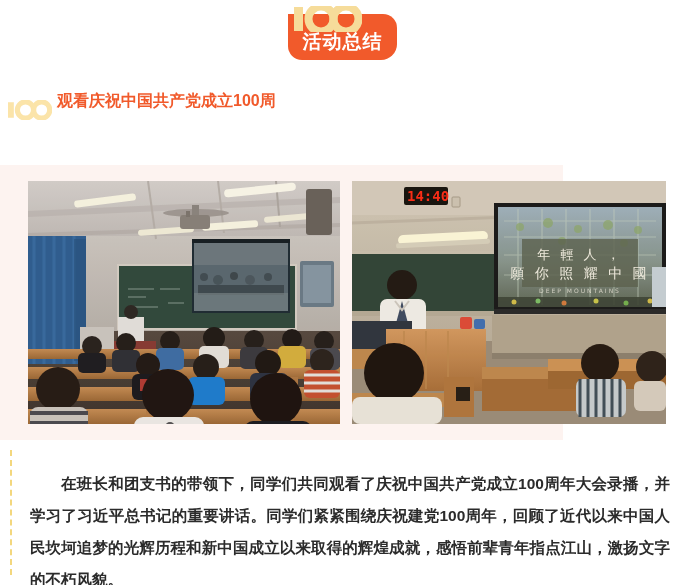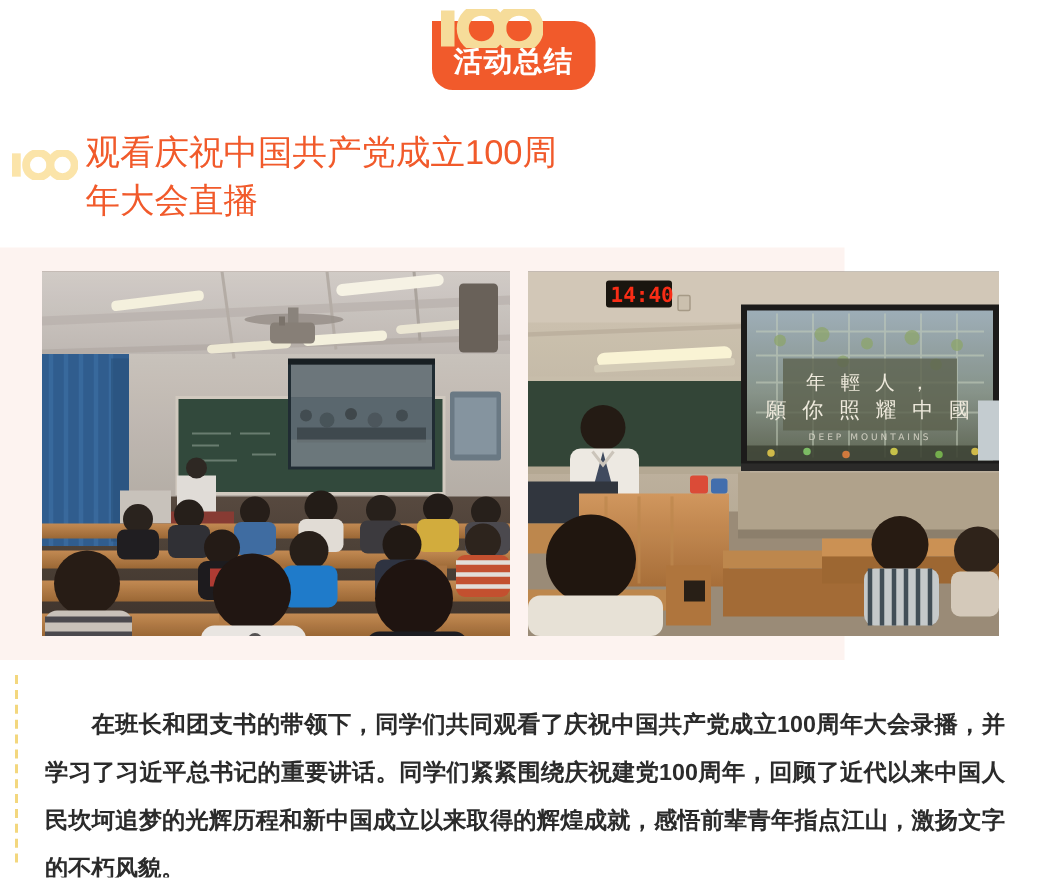--- a/index.html
+++ b/index.html
@@ -78,22 +78,22 @@
   
   .title-block {
     position: absolute;
     left: 57px;
     top: 85px;
     width: 300px;
     z-index: 2;
   }
   .title-line {
     color: #F15A2B;
-    font-size: 23px;
-    font-weight: normal;
+    font-size: 16px;
+    font-weight: bold;
     line-height: 32px;
     letter-spacing: 0px;
     white-space: nowrap;
   }
 
   
   .photo-strip {
     position: absolute;
     left: 0;
     top: 165px;
@@ -170,21 +170,20 @@
     </div>
 
     <svg class="logo100 side" width="44" height="20" viewBox="0 0 68 26">
       <rect x="0" y="1" width="9" height="24" fill="#FBE4A9"></rect>
       <circle cx="27" cy="13" r="12.5" fill="none" stroke="#FBE4A9" stroke-width="8"></circle>
       <circle cx="52" cy="13" r="12.5" fill="none" stroke="#FBE4A9" stroke-width="8"></circle>
     </svg>
 
     <div class="title-block">
       <div class="title-line">观看庆祝中国共产党成立100周</div>
-      <div class="title-line">年大会直播</div>
     </div>
   </div>
 
   <div class="photo-strip">
 
     <div class="photo photo-left">
       <svg width="312" height="243" viewBox="0 0 312 243">
         <defs>
           <linearGradient id="ceilL" x1="0" y1="0" x2="0" y2="1">
             <stop offset="0" stop-color="#d8d4d0"></stop>

